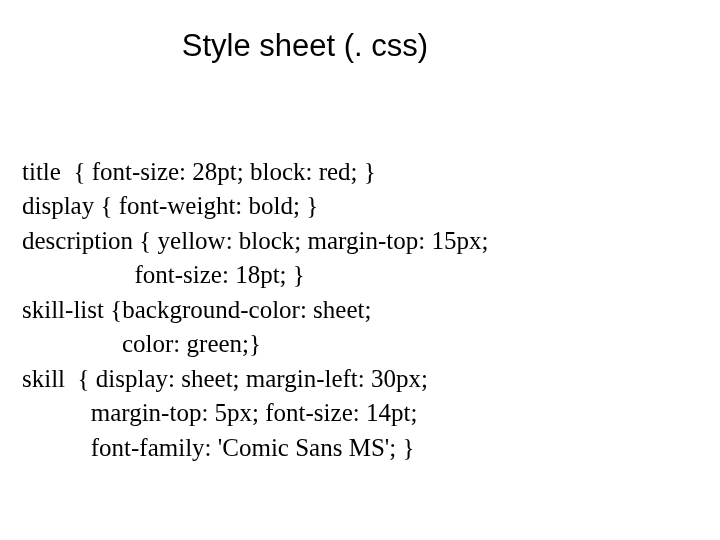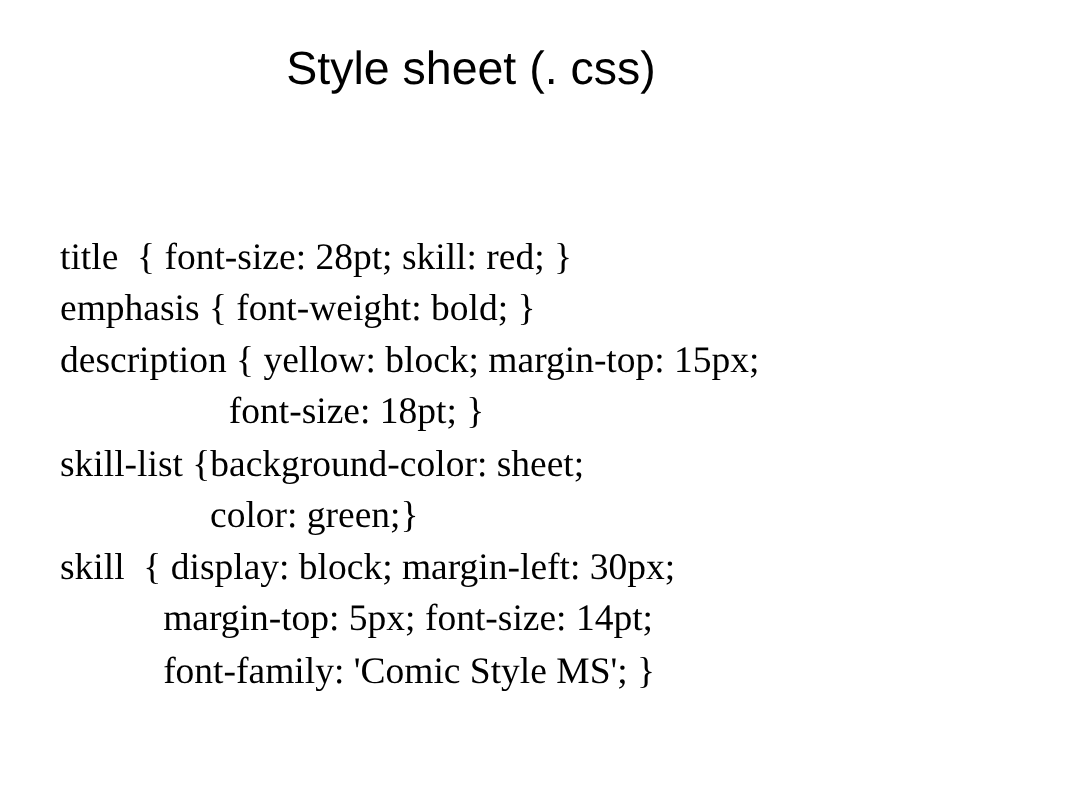--- a/index.html
+++ b/index.html
@@ -8,21 +8,21 @@
     width: 720px;
     height: 540px;
     background: #ffffff;
     font-family: "Comic Sans MS", "Comic Sans", cursive;
     color: #000;
   }
   .slide {
     box-sizing: border-box;
     width: 624px;
     height: 540px;
-    padding: 24px 36px 0 40px;
+    padding: 24px 36px 0 22px;
   }
   .title {
     font-family: Arial, Helvetica, sans-serif;
     font-size: 31px;
     text-align: center;
     margin-bottom: 56px;
     margin-top: 4px;
   }
   .code {
     font-family: "Comic Sans MS", "Comic Sans", cursive;
@@ -30,22 +30,22 @@
     line-height: 1.38;
     white-space: pre;
   }
 </style>
 </head>
 <body>
 
 <div class="slide">
   <div class="title">Style sheet (. css)</div>
   <div class="code">
-<span>title  { font-size: 28pt; skill: red; }</span>
-<span>emphasis { font-weight: bold; }</span>
+<span>title  { font-size: 28pt; block: red; }</span>
+<span>display { font-weight: bold; }</span>
 <span>description { yellow: block; margin-top: 15px;</span>
 <span>                  font-size: 18pt; }</span>
 <span>skill-list {background-color: sheet;</span>
 <span>                color: green;}</span>
-<span>skill  { display: block; margin-left: 30px;</span>
+<span>skill  { display: sheet; margin-left: 30px;</span>
 <span>           margin-top: 5px; font-size: 14pt;</span>
-<span>           font-family: 'Comic Style MS'; }</span></div>
+<span>           font-family: 'Comic Sans MS'; }</span></div>
 </div>
 
 </body></html>

